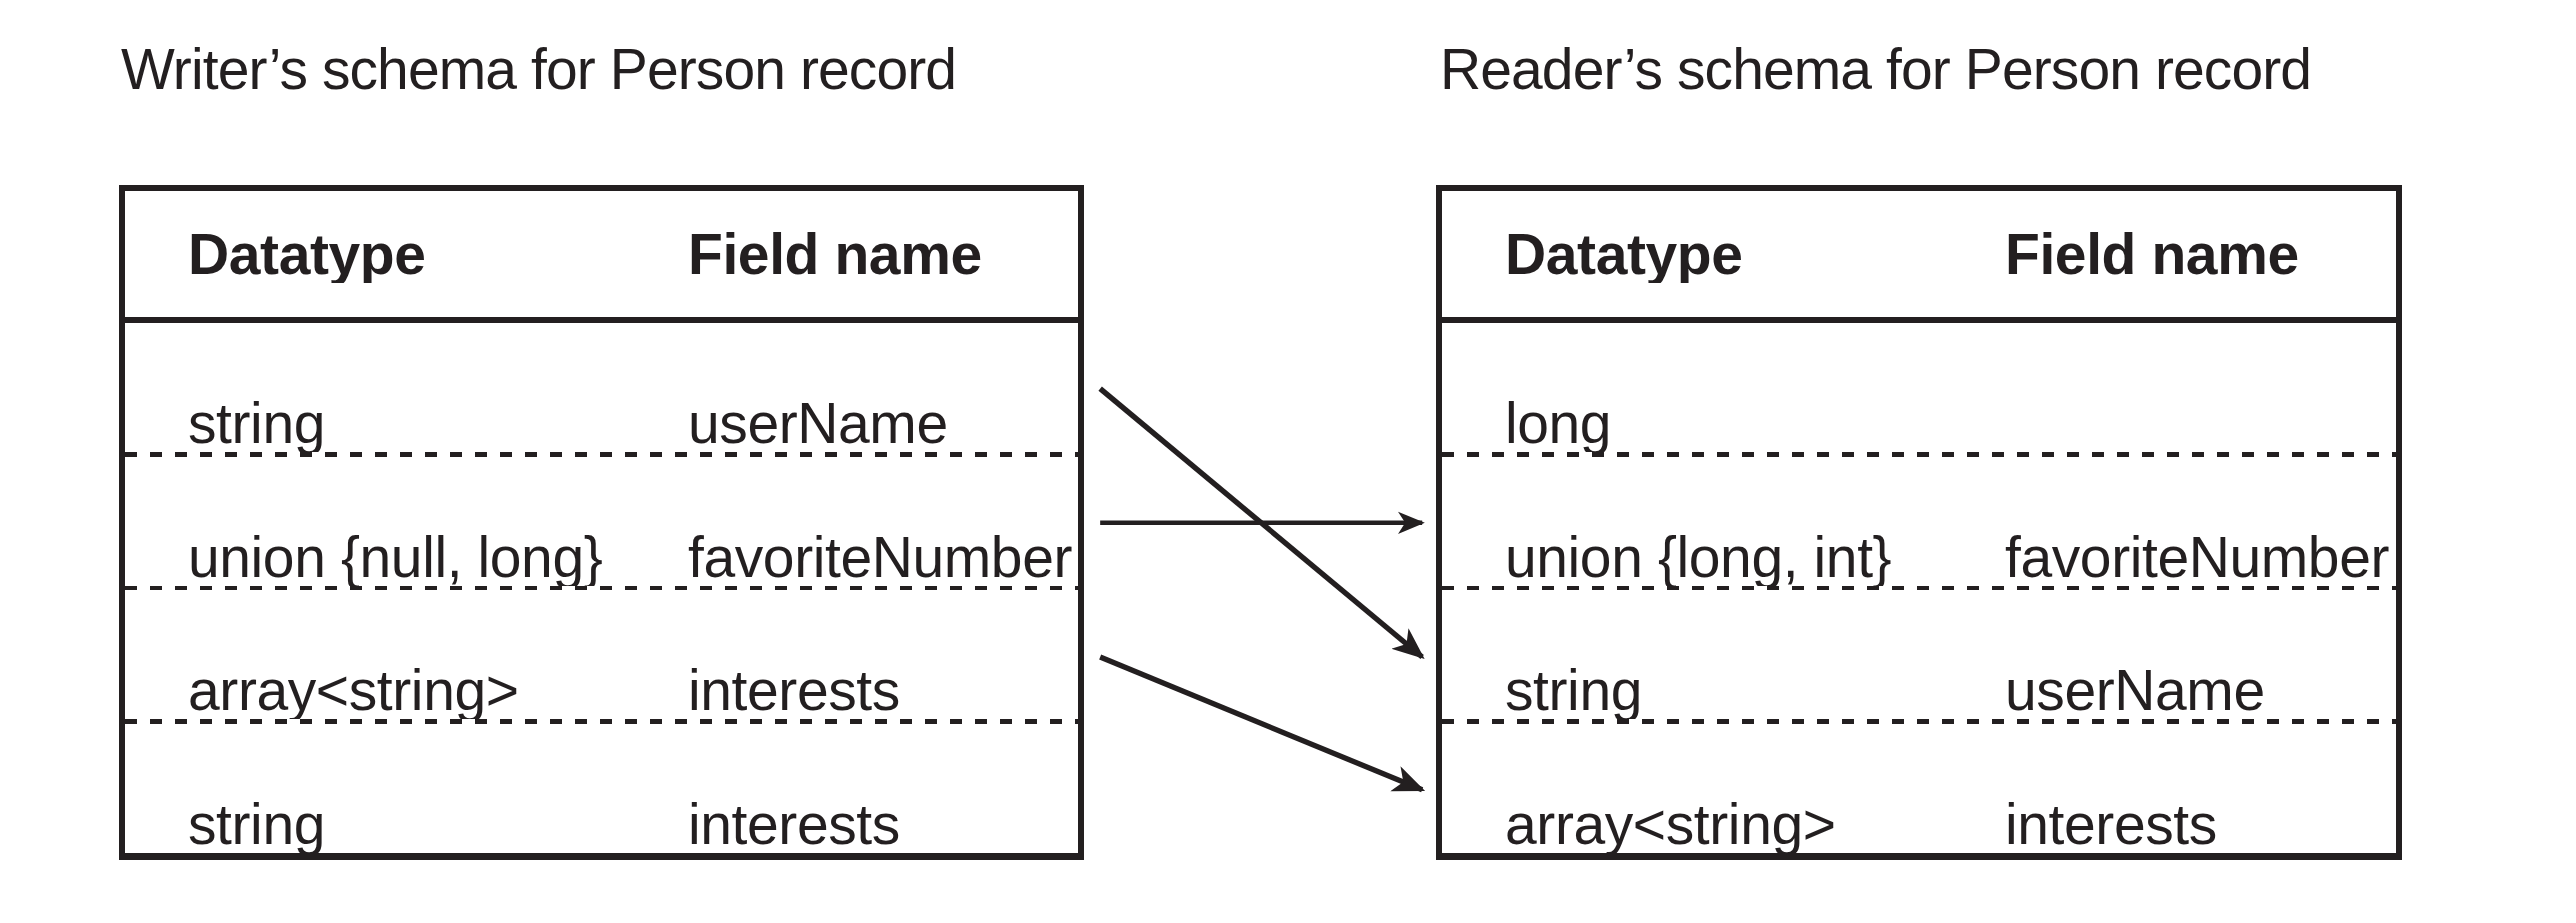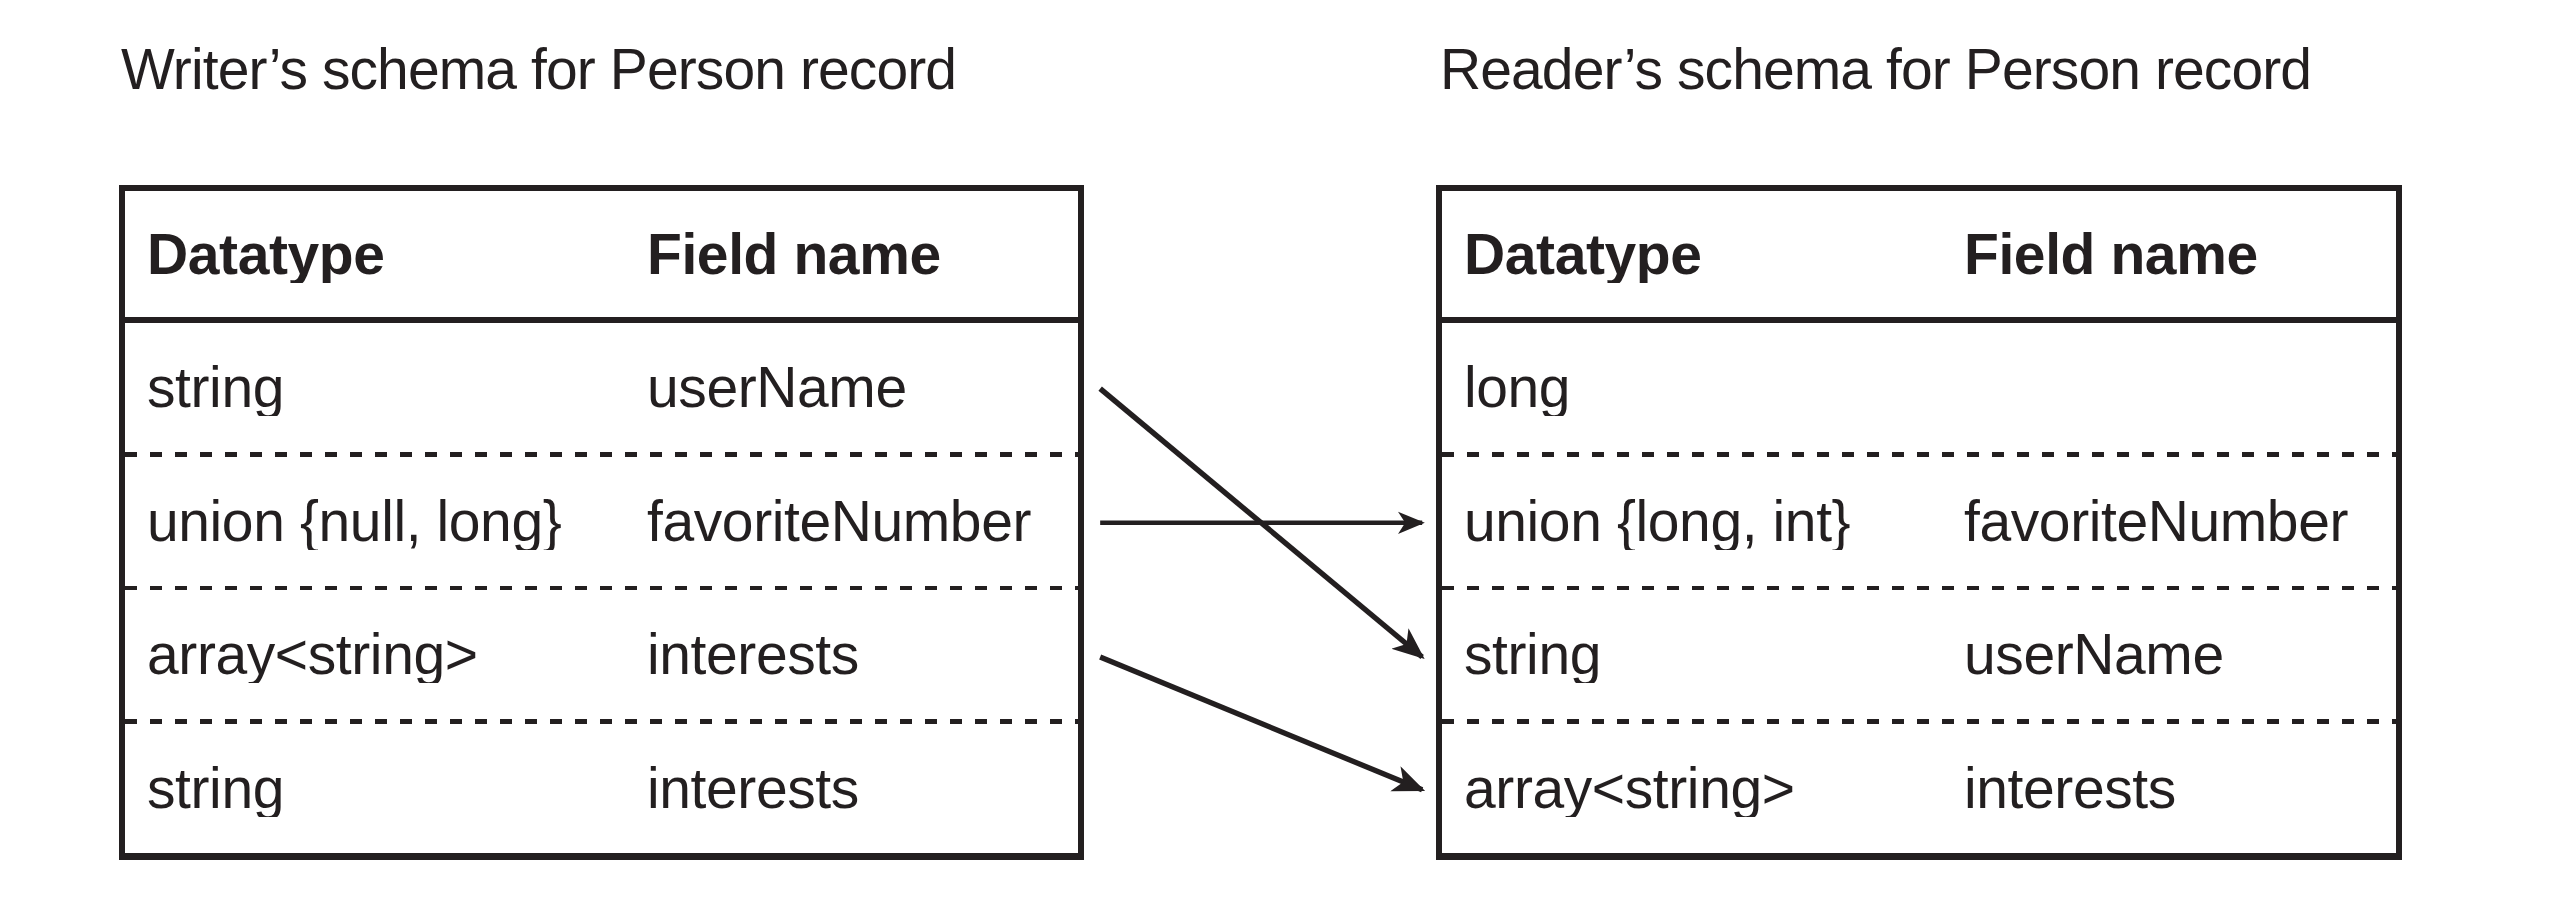--- a/index.html
+++ b/index.html
@@ -38,34 +38,34 @@
 
   .thead {
     flex:none;
     height:126px;
     border-bottom:6.3px solid #231f20;
     display:flex;
     align-items:center;
     font-weight:bold;
   }
   .tbody { flex:1; display:flex; flex-direction:column; }
-  .trow  { flex:1; display:flex; align-items:center; }
+  .trow  { flex:1; display:flex; align-items:flex-end; }
   .row-sep {
     flex:none;
     height:4.5px;
     background:repeating-linear-gradient(to right, #231f20 0 11.6px, transparent 11.6px 25px);
   }
   .cell {
     font-size:57px;
     line-height:1;
     letter-spacing:-0.4px;
     white-space:nowrap;
     overflow:hidden;
   }
-  .c1 { flex:none; width:522px; padding-left:22px; box-sizing:border-box; }
+  .c1 { flex:none; width:522px; padding-left:22px; box-sizing:border-box;margin-left:41px; }
   .c2 { flex:1; }
 
   .arrow-layer {
     position:absolute;
     left:0; top:0;
     width:2576px; height:924px;
     pointer-events:none;
   }
 </style>
 </head>

